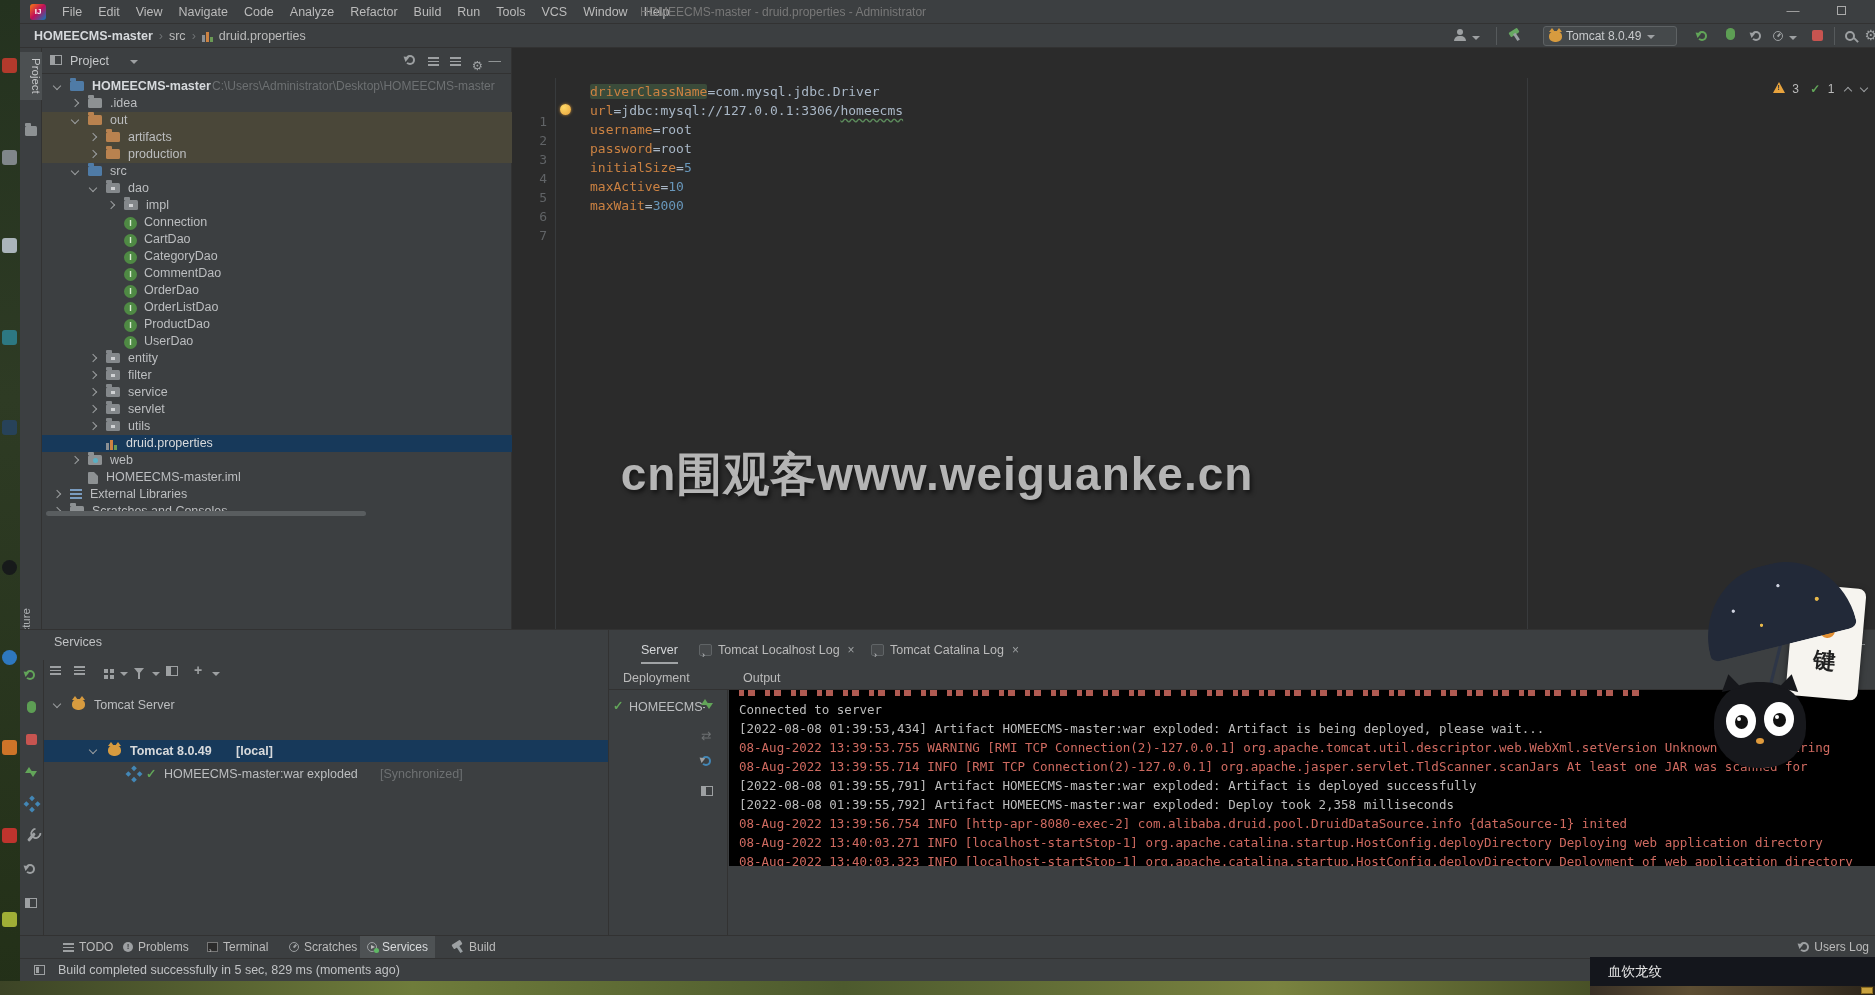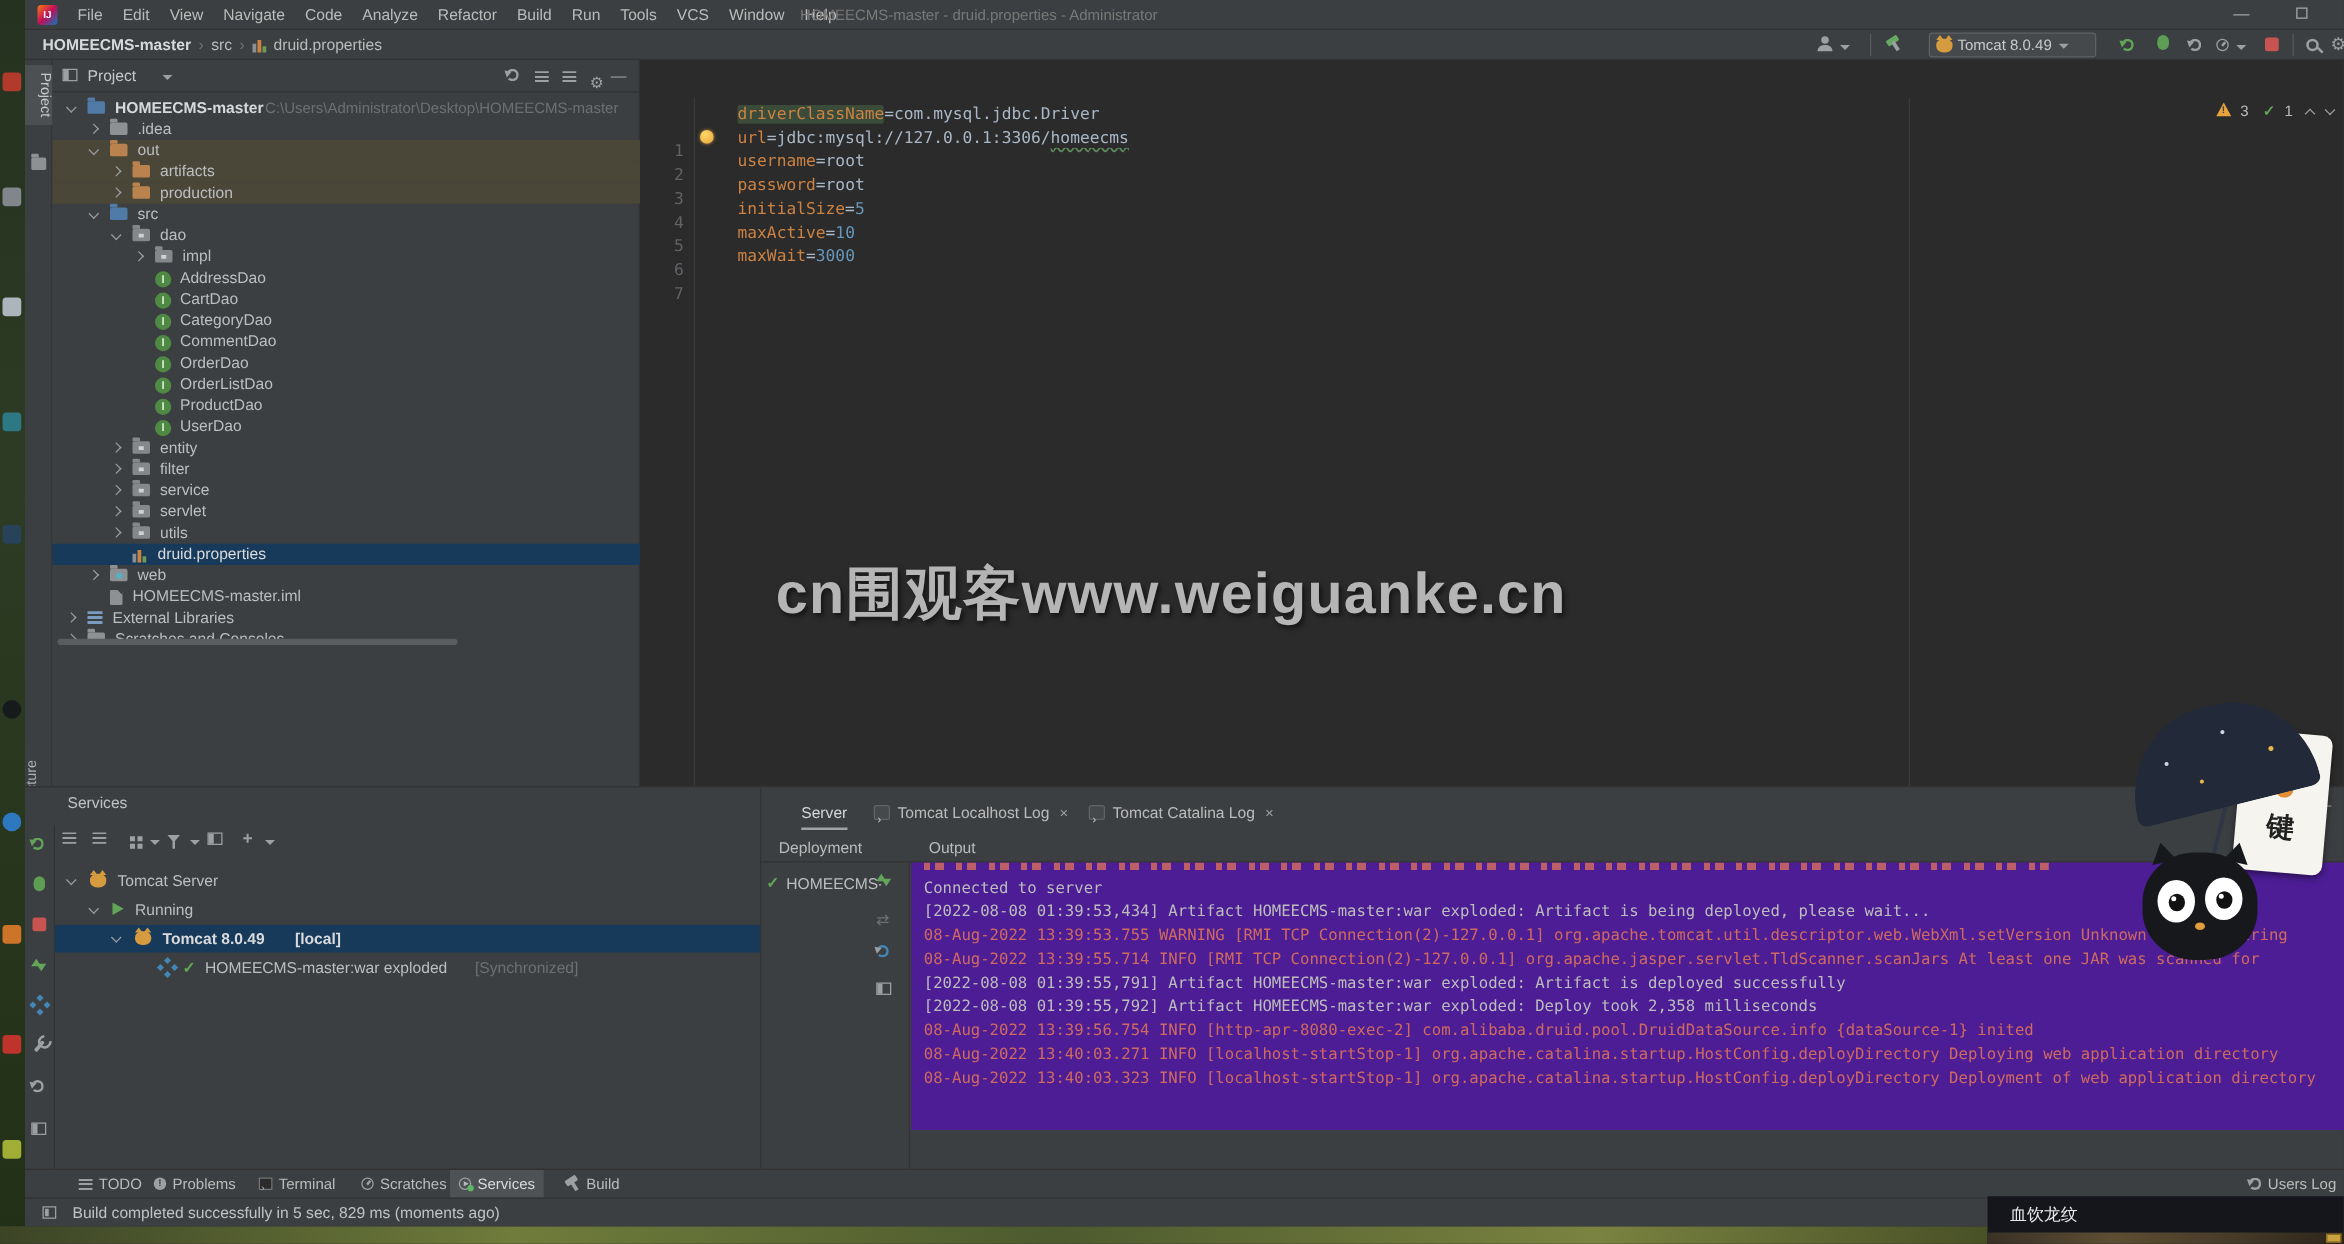--- a/index.html
+++ b/index.html
@@ -158,21 +158,21 @@
   .srow .dim { color:#6d7072; padding-left:6px; }
   .srow.sel { background:#17395a; }
   .srow.sel .lbl { color:#d8dadc; font-weight:bold; }
   #svc-right { position:absolute; left:588px; top:0; width:1267px; height:306px; border-left:1px solid #323232; }
   .svc-tab { position:absolute; top:8px; height:26px; line-height:24px; color:#bbb; }
   .svc-tab.active { border-bottom:2px solid #a0a3a5; color:#d4d6d8; }
   #svc-cols { position:absolute; left:0; top:36px; width:100%; height:24px; line-height:24px; border-bottom:1px solid #323232; color:#bbb; }
   #deploy-col { position:absolute; left:0; top:60px; width:119px; height:246px; border-right:1px solid #323232; }
   #deploy-item { position:absolute; left:8px; top:8px; width:76px; height:18px; line-height:18px; overflow:hidden; white-space:nowrap; color:#bcbec0; }
   .dep-ic { position:absolute; left:92px; }
-  #output { position:absolute; left:120px; top:60px; width:1147px; height:214px; background:#4c1d95; overflow:hidden; }
+  #output { position:absolute; left:120px; top:60px; width:1147px; height:176px; background:#000000; overflow:hidden; }
   .log { position:absolute; left:10px; width:1300px; font:12.5px "DejaVu Sans Mono", monospace; white-space:pre; }
   .log.gray { color:#bcbcbc; } .log.red { color:#cf6a60; }
   .clipstrip { position:absolute; left:10px; top:0; width:900px; height:6px; opacity:.85;
     background:repeating-linear-gradient(90deg,#cf6a60 0 5px,transparent 5px 9px,#cf6a60 9px 16px,transparent 16px 26px); }
   .out-scroll { position:absolute; left:4px; top:238px; width:52px; height:4px; background:#5a5e60; border-radius:2px; }
 
   
   #bottombar { left:0; top:935px; width:1855px; height:23px; background:#3c3f41; border-top:1px solid #323232; font-size:12px; }
   .btab { position:absolute; top:0; height:23px; line-height:22px; color:#bbb; padding:0 7px; }
   .btab.active { background:#4e5254; color:#d8dadc; }
@@ -327,21 +327,21 @@
         <span class="ic fold f-pkg" style="left:64px"></span>
         <span class="lbl" style="left:86px">dao</span>
     </div>
     <div class="prow" style="top:149px">
       <span class="chv" style="left:66px"></span>
         <span class="ic fold f-pkg" style="left:82px"></span>
         <span class="lbl" style="left:104px">impl</span>
     </div>
     <div class="prow" style="top:166px">
       <span class="ic iic" style="left:82px"></span>
-        <span class="lbl" style="left:102px">AddressDao</span>
+        <span class="lbl" style="left:102px">Connection</span>
     </div>
     <div class="prow" style="top:183px">
       <span class="ic iic" style="left:82px"></span>
         <span class="lbl" style="left:102px">CartDao</span>
     </div>
     <div class="prow" style="top:200px">
       <span class="ic iic" style="left:82px"></span>
         <span class="lbl" style="left:102px">CategoryDao</span>
     </div>
     <div class="prow" style="top:217px">
@@ -471,25 +471,20 @@
       <span class="it lay-ic" style="left:120px"></span>
       <span class="it plus" style="left:148px;top:0">+</span>
       <span class="it dd" style="left:160px;top:10px"></span>
     </div>
 
     <div id="svc-tree">
       <div class="srow" style="top:4px">
         <span class="chv d" style="left:10px"></span>
           <span class="ic tc" style="left:28px"></span>
           <span class="lbl" style="left:50px">Tomcat Server</span>
-      </div>
-      <div class="srow" style="top:27px">
-        <span class="chv d" style="left:28px"></span>
-          <span class="ic ply" style="left:46px"></span>
-          <span class="lbl" style="left:64px">Running</span>
       </div>
       <div class="srow sel" style="top:50px">
         <span class="chv d" style="left:46px"></span>
           <span class="ic tc" style="left:64px"></span>
           <span class="lbl" style="left:86px">Tomcat 8.0.49</span>
           <span class="lbl dim" style="left:186px">[local]</span>
       </div>
       <div class="srow" style="top:73px">
         <span class="ic quad" style="left:88px;top:9px"></span>
         <span class="ic g" style="left:102px;top:0;font-weight:bold">✓</span>

